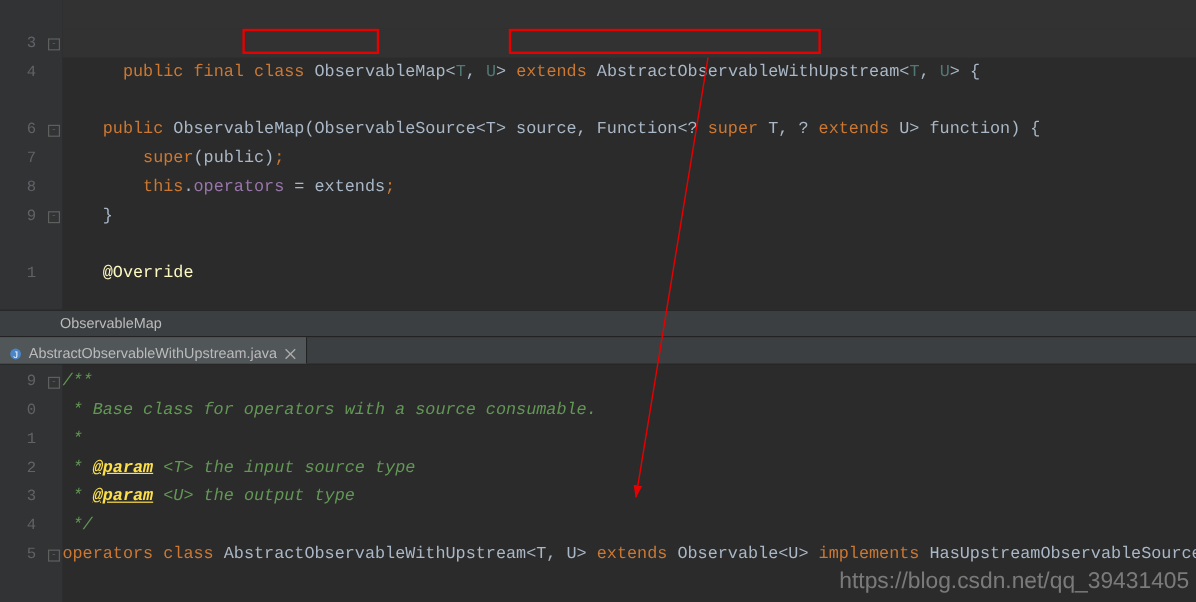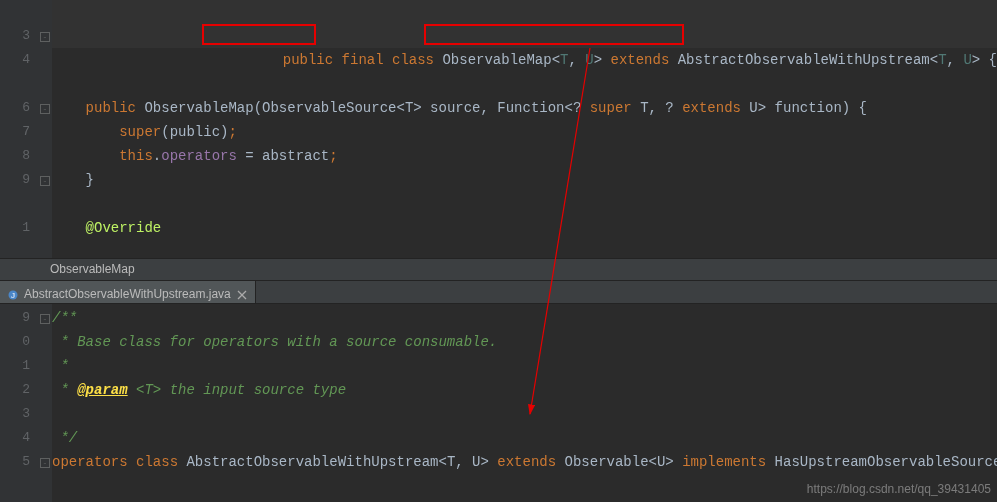--- a/index.html
+++ b/index.html
@@ -40,35 +40,34 @@
     text-align: right;
     color: #606366;
     font-size: 13px;
   }
   .code-area {
     position: absolute;
     left: 52px;
     right: 0;
     top: 0;
     white-space: pre;
-    text-align: right;
   }
   .line {
     height: 24px;
     line-height: 24px;
     position: relative;
   }
   .line.hl { background: #323232; }
   .kw { color: #cc7832; }
   .comment-green { color: #629755; font-style: italic; }
   .doc-tag { color: #fde047; font-style: italic; font-weight: bold; text-decoration: underline; }
   .typevar { color: #507874; }
   .semi { color: #cc7832; }
   .field { color: #9876aa; }
-  .annotation { color: #bef264; }
+  .annotation { color: #fef9c3; }
 
   .breadcrumb {
     position: absolute;
     left: 0; right: 0;
     height: 22px;
     background: #3c3f41;
     color: #bbbbbb;
     font-family: sans-serif;
     font-size: 12px;
     padding: 3px 0 0 50px;
@@ -114,21 +113,21 @@
     left: 0; top: 0;
     pointer-events: none;
   }
 
   .watermark {
     position: absolute;
     right: 6px;
     bottom: 6px;
     color: #c8c8c8;
     font-family: sans-serif;
-    font-size: 12px;
+    font-size: 19px;
     opacity: 0.5;
   }
 </style>
 </head>
 <body>
 
 <div class="editor-pane" style="top:0; left:0; right:0; height:258px; position:absolute;">
   <div class="gutter">
     <span class="lineno" style="top:28px">3</span>
     <span class="lineno" style="top:52px">4</span>
@@ -141,21 +140,21 @@
     <div class="fold-marker" style="top:104px">-</div>
     <div class="fold-marker" style="top:176px">-</div>
   </div>
   <div class="code-area">
     <div class="line hl" style="top:0;position:absolute;width:100%"> </div>
     <div class="line hl" style="top:24px;position:absolute;width:100%">
       <span class="kw">public</span><span> </span><span class="kw">final</span><span> </span><span class="kw">class </span><span>ObservableMap</span><span>&lt;</span><span class="typevar">T</span><span>, </span><span class="typevar">U</span><span>&gt;</span><span> </span><span class="kw">extends</span><span> </span><span>AbstractObservableWithUpstream</span><span>&lt;</span><span class="typevar">T</span><span>, </span><span class="typevar">U</span><span>&gt;</span><span> </span><span>{</span>
     </div>
     <div class="line" style="top:96px;position:absolute">    <span class="kw">public</span><span> ObservableMap(ObservableSource&lt;T&gt; source, Function&lt;? </span><span class="kw">super</span><span> T, ? </span><span class="kw">extends</span><span> U&gt; function) {</span></div>
     <div class="line" style="top:120px;position:absolute">        <span class="kw">super</span><span>(public)</span><span class="semi">;</span></div>
-    <div class="line" style="top:144px;position:absolute">        <span class="kw">this</span><span>.</span><span class="field">operators</span><span> = abstract</span><span class="semi">;</span></div>
+    <div class="line" style="top:144px;position:absolute">        <span class="kw">this</span><span>.</span><span class="field">operators</span><span> = extends</span><span class="semi">;</span></div>
     <div class="line" style="top:168px;position:absolute">    }</div>
     <div class="line" style="top:216px;position:absolute">    <span class="annotation">@Override</span></div>
   </div>
 </div>
 
 <div class="breadcrumb" style="top:258px">
   <span>ObservableMap</span>
 </div>
 
 <div class="tab-bar" style="top:280px">
@@ -186,20 +185,21 @@
     <span class="lineno" style="top:126px">4</span>
     <span class="lineno" style="top:150px">5</span>
     <div class="fold-marker" style="top:10px">-</div>
     <div class="fold-marker" style="top:154px">-</div>
   </div>
   <div class="code-area">
     <div class="line" style="top:2px;position:absolute"><span class="comment-green">/**</span></div>
     <div class="line" style="top:26px;position:absolute"><span class="comment-green"> * Base class for operators with a source consumable.</span></div>
     <div class="line" style="top:50px;position:absolute"><span class="comment-green"> *</span></div>
     <div class="line" style="top:74px;position:absolute"><span class="comment-green"> * </span><span class="doc-tag">@param</span><span class="comment-green"> &lt;T&gt; the input source type</span></div>
+    <div class="line" style="top:98px;position:absolute"><span class="comment-green"> * </span><span class="doc-tag">@param</span><span class="comment-green"> &lt;U&gt; the output type</span></div>
     <div class="line" style="top:122px;position:absolute"><span class="comment-green"> */</span></div>
     <div class="line" style="top:146px;position:absolute"><span class="kw">operators</span><span> </span><span class="kw">class</span><span> AbstractObservableWithUpstream&lt;T, U&gt; </span><span class="kw">extends</span><span> Observable&lt;U&gt; </span><span class="kw">implements</span><span> HasUpstreamObservableSource&lt;T&gt; {</span></div>
   </div>
 </div>
 
 <div class="redbox" style="left:202px; top:24px; width:114px; height:21px;"></div>
 <div class="redbox" style="left:424px; top:24px; width:260px; height:21px;"></div>
 
 <svg class="arrow" width="997" height="502">
   <defs>

